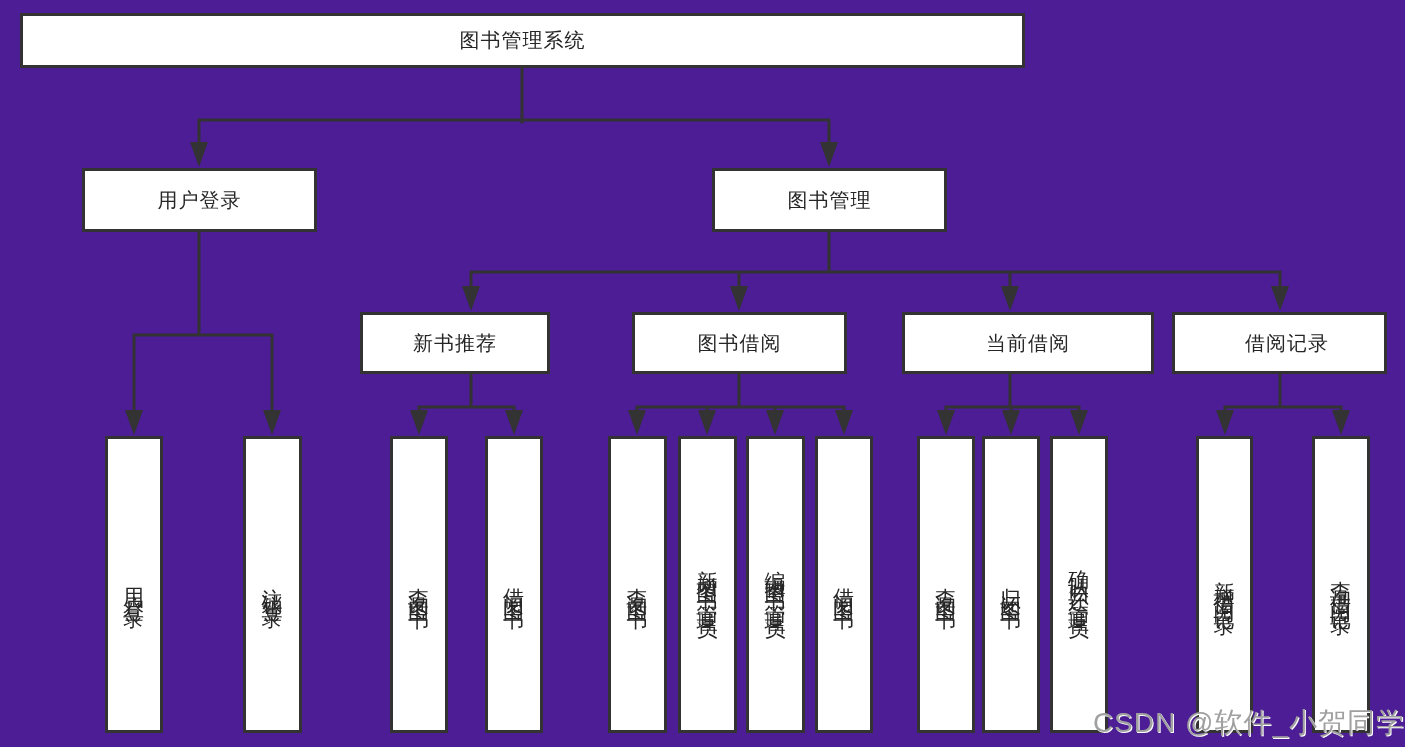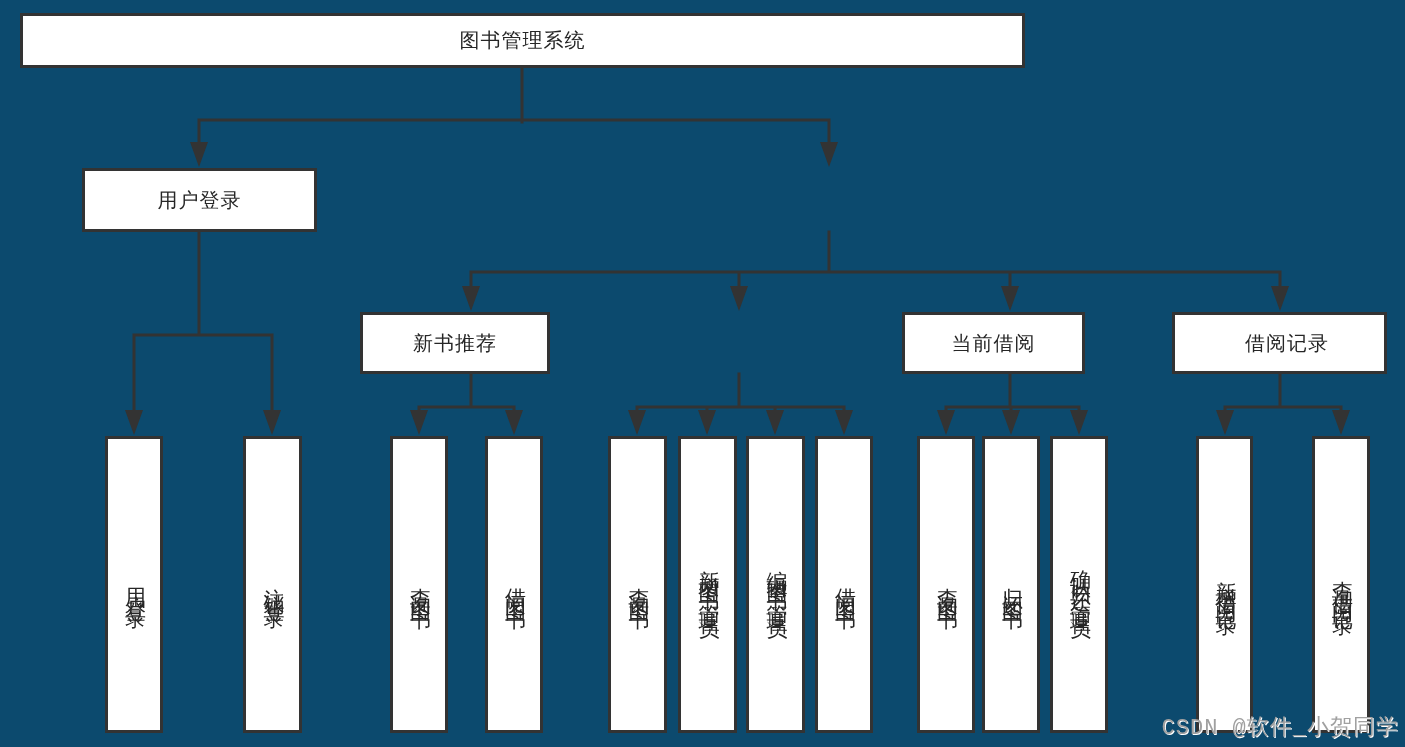--- a/index.html
+++ b/index.html
@@ -1,20 +1,20 @@
 <!DOCTYPE html>
 <html><head>
 <meta charset="utf-8">
 <style>
   html,body{margin:0;padding:0;background:#fff;}
   .canvas{
     position:relative;
     width:1405px;height:747px;
-    background:#0c4a6e;
-    font-family:Liberation Mono, monospace;
+    background:#4c1d95;
+    font-family:Liberation Sans, sans-serif;
     overflow:hidden;
   }
   .connectors{position:absolute;left:0;top:0;width:1405px;height:747px;}
   .connectors .line{stroke:#333333;stroke-width:3;fill:none;stroke-linecap:square;}
   .connectors .arrow{fill:#333333;stroke:none;}
   .node{
     position:absolute;
     background:#ffffff;
     border:3px solid #333333;
     box-sizing:border-box;
@@ -30,41 +30,41 @@
     white-space:nowrap;
   }
   
   .root{left:20px;top:13px;width:1005px;height:55px;}
   
   .l2a{left:82px;top:168px;width:235px;height:64px;}
   .l2b{left:712px;top:168px;width:235px;height:64px;}
   
   .l3a{left:360px;top:312px;width:190px;height:62px;}
   .l3b{left:632px;top:312px;width:215px;height:62px;}
-  .l3c{left:902px;top:312px;width:183px;height:62px;}
+  .l3c{left:902px;top:312px;width:252px;height:62px;}
   .l3d{left:1172px;top:312px;width:215px;height:62px;padding-left:15px;}
   
   .leaf{top:436px;width:58px;height:297px;}
   .g1-0{left:105px;}
   .g1-1{left:243px;width:59px;}
   .g2-0{left:390px;}
   .g2-1{left:485px;}
   .g3-0{left:608px;width:59px;}
   .g3-1{left:678px;width:59px;}
   .g3-2{left:746px;width:59px;}
   .g3-3{left:815px;}
   .g4-0{left:917px;}
   .g4-1{left:982px;}
   .g4-2{left:1050px;}
   .g5-0{left:1196px;width:57px;}
   .g5-1{left:1312px;width:58px;}
   .watermark{
     position:absolute;
-    right:6px;bottom:5px;
-    font-size:22px;
+    right:0;bottom:5px;
+    font-size:28px;
     color:#a0a0a0;
     text-shadow:1px 1px 0 #ffffff;
     letter-spacing:1px;
   }
 </style>
 </head>
 <body>
 
 <div class="canvas">
 
@@ -125,23 +125,29 @@
       M1332 410 H1350 L1341 435 Z"></path>
   </svg>
 
   <div class="node hbox root">
     <span>图书管理系统</span>
   </div>
 
   <div class="node hbox l2a">
     <span>用户登录</span>
   </div>
+  <div class="node hbox l2b">
+    <span>图书管理</span>
+  </div>
 
   <div class="node hbox l3a">
     <span>新书推荐</span>
+  </div>
+  <div class="node hbox l3b">
+    <span>图书借阅</span>
   </div>
   <div class="node hbox l3c">
     <span>当前借阅</span>
   </div>
   <div class="node hbox l3d">
     <span>借阅记录</span>
   </div>
 
   <div class="node vbox leaf g1-0">
     <span>用户登录</span>

